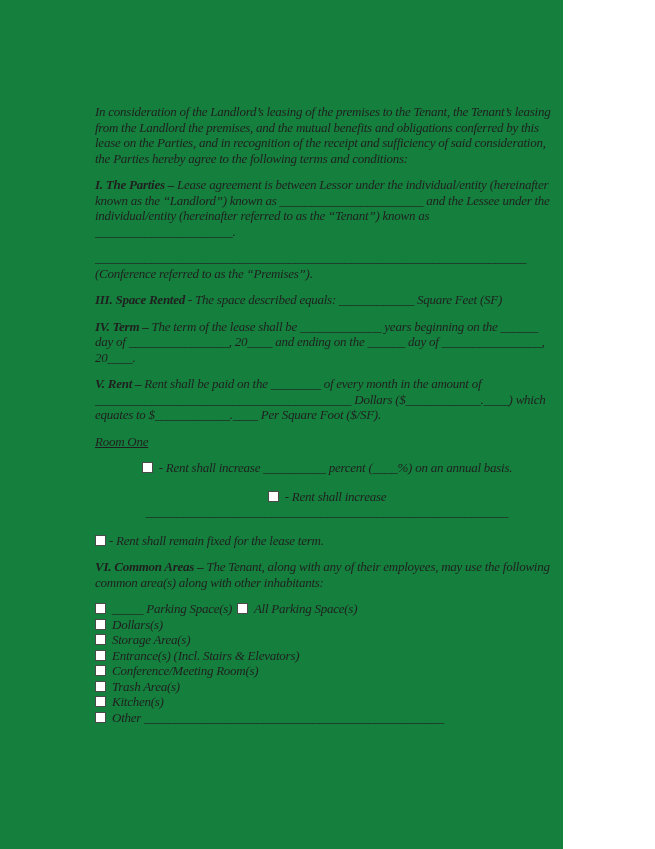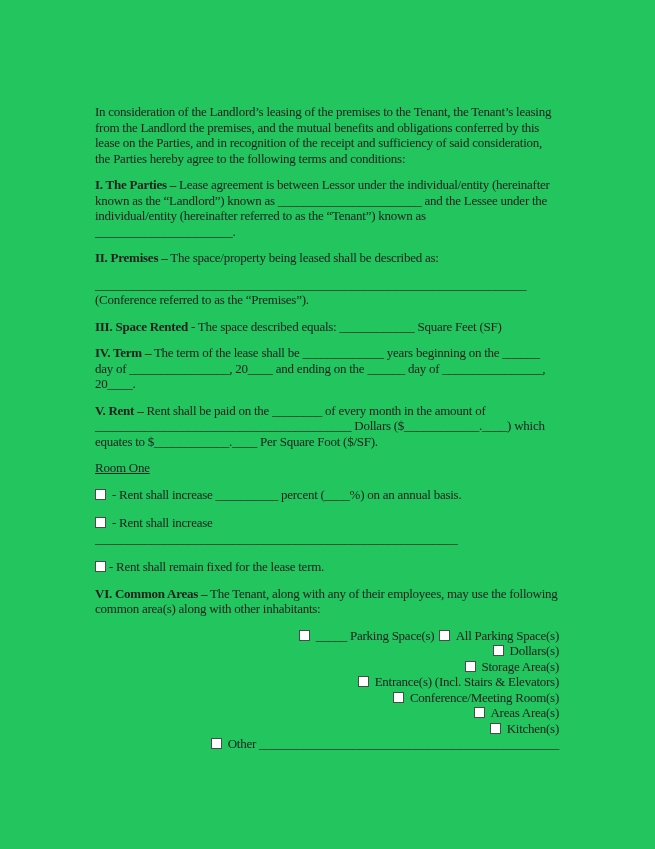--- a/index.html
+++ b/index.html
@@ -2,40 +2,41 @@
 <html><head>
 <meta charset="utf-8">
 <style>
   html, body {
     margin: 0;
     padding: 0;
     background: #ffffff;
   }
   .page {
     position: relative;
-    width: 655px;
+    width: 563px;
     height: 849px;
-    background: #22c55e;
+    background: #15803d;
     overflow: hidden;
     font-family: "Liberation Serif", "DejaVu Serif", serif;
     font-size: 13px;
     line-height: 15.5px;
     letter-spacing: -0.25px;
     color: #1f1f1f;
+    font-style: italic;
   }
   .content {
     position: absolute;
     left: 95px;
     top: 104px;
     width: 464px;
   }
   .para { margin: 0 0 11px 0; }
   .para strong { font-weight: bold; margin-top: 20px; }
-  .opt { margin: 0 0 13px 0; }
-  .listitem { margin: 0; text-align: right; }
+  .opt { margin: 0 0 13px 0; text-align: center; }
+  .listitem { margin: 0; }
   .writein-line { letter-spacing: -0.25px; margin-top: 16px; }
   .u { text-decoration: underline; }
   .cb {
     display: inline-block;
     width: 9px;
     height: 9px;
     border: 1px solid #4a4a4a;
     background: #ffffff;
     vertical-align: -1px;
     margin-right: 3px;
@@ -45,21 +46,20 @@
 </head>
 <body>
 
 <div class="page">
   <div class="content">
 
     <p class="para">In consideration of the Landlord’s leasing of the premises to the Tenant, the Tenant’s leasing from the Landlord the premises, and the mutual benefits and obligations conferred by this lease on the Parties, and in recognition of the receipt and sufficiency of said consideration, the Parties hereby agree to the following terms and conditions:</p>
 
     <p class="para"><strong>I. The Parties –</strong><span> Lease agreement is between Lessor under the individual/entity (hereinafter known as the “Landlord”) known as _______________________ and the Lessee under the individual/entity (hereinafter referred to as the “Tenant”) known as ______________________.</span></p>
 
-    <p class="para"><strong>II. Premises –</strong><span> The space/property being leased shall be described as:</span></p>
 
     <p class="para"><span class="writein-line">_____________________________________________________________________</span><br><span>(Conference referred to as the “Premises”).</span></p>
 
     <p class="para"><strong>III. Space Rented</strong><span> - The space described equals: ____________ Square Feet (SF)</span></p>
 
     <p class="para"><strong>IV. Term –</strong><span> The term of the lease shall be _____________ years beginning on the ______ day of ________________, 20____ and ending on the ______ day of ________________, 20____.</span></p>
 
     <p class="para"><strong>V. Rent –</strong><span> Rent shall be paid on the ________ of every month in the amount of _________________________________________ Dollars ($____________.____) which equates to $____________.____ Per Square Foot ($/SF).</span></p>
 
     <p class="para"><span class="u">Room One</span></p>
@@ -75,20 +75,20 @@
     <p class="para listitem"><span class="cb"></span><span> _____ Parking Space(s)</span><span class="cb cb2"></span><span> All Parking Space(s)</span></p>
 
     <p class="para listitem"><span class="cb"></span><span> Dollars(s)</span></p>
 
     <p class="para listitem"><span class="cb"></span><span> Storage Area(s)</span></p>
 
     <p class="para listitem"><span class="cb"></span><span> Entrance(s) (Incl. Stairs &amp; Elevators)</span></p>
 
     <p class="para listitem"><span class="cb"></span><span> Conference/Meeting Room(s)</span></p>
 
-    <p class="para listitem"><span class="cb"></span><span> Areas Area(s)</span></p>
+    <p class="para listitem"><span class="cb"></span><span> Trash Area(s)</span></p>
 
     <p class="para listitem"><span class="cb"></span><span> Kitchen(s)</span></p>
 
     <p class="para listitem"><span class="cb"></span><span> Other ________________________________________________</span></p>
 
   </div>
 </div>
 
 </body></html>

